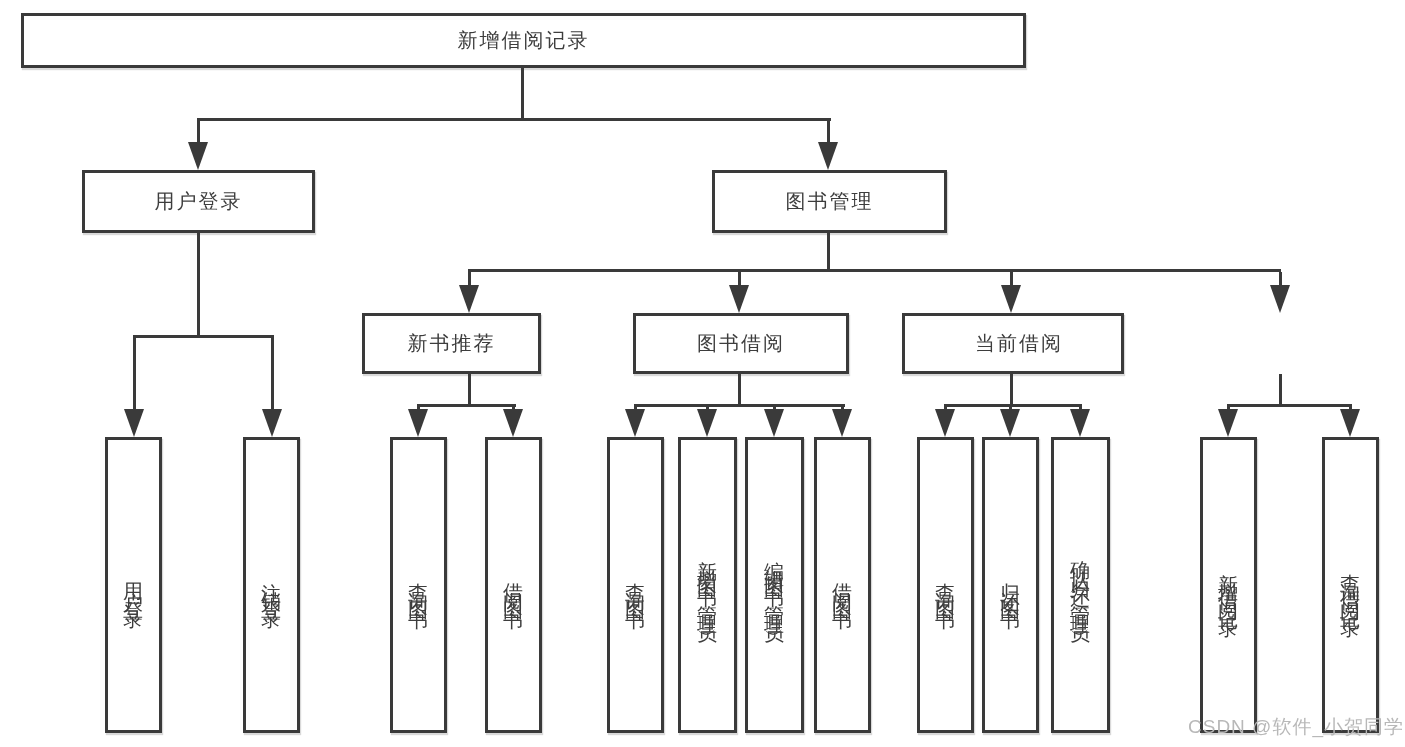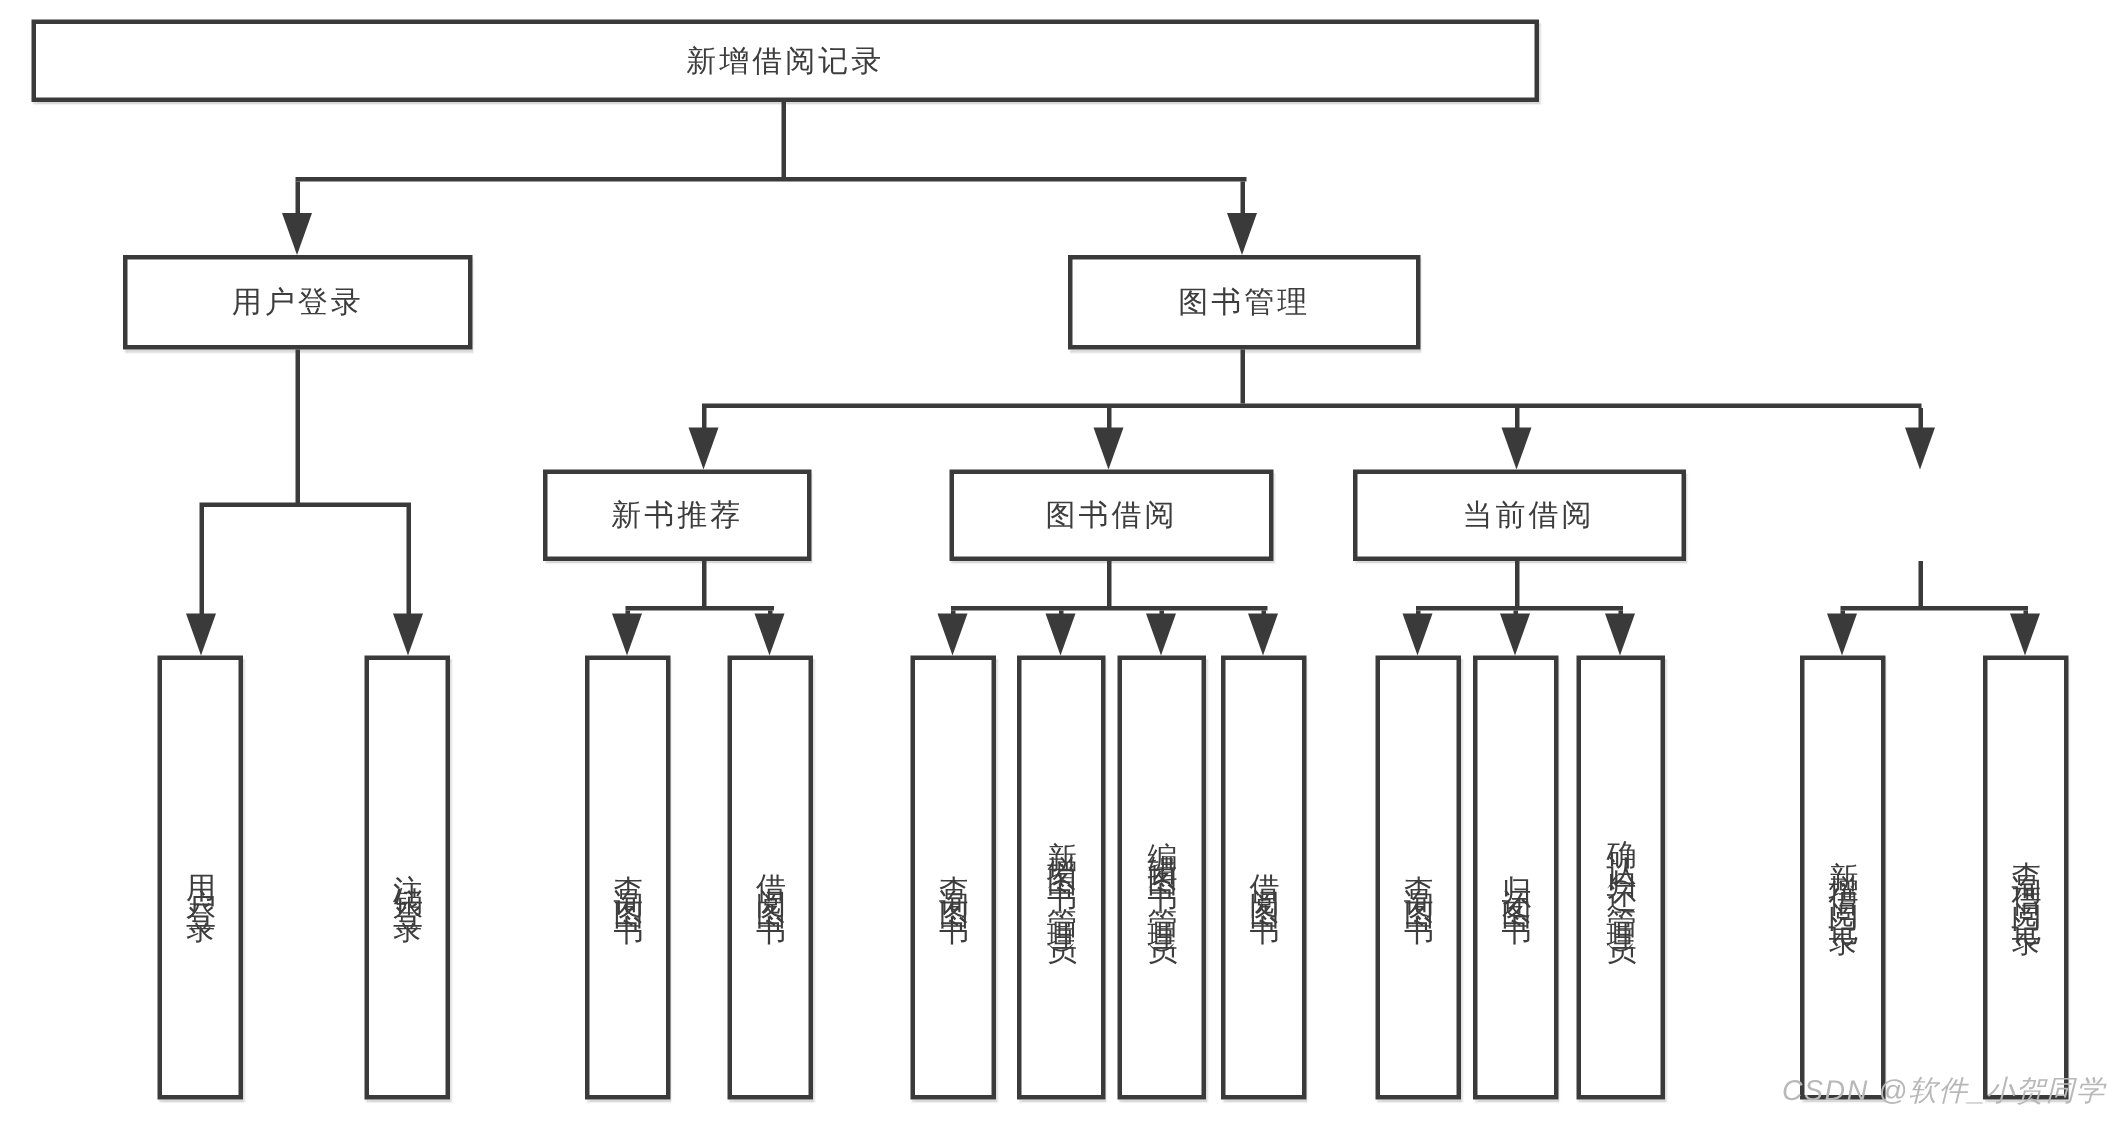--- a/index.html
+++ b/index.html
@@ -55,21 +55,20 @@
     border-top:28px solid var(--line);
   }
   .watermark{
     position:absolute;
     left:1188px;top:714px;
     font-size:19px;
     color:var(--wm);
     letter-spacing:1px;
     white-space:nowrap;
     z-index:5;
-    font-style:italic;
   }
 </style>
 </head>
 <body>
 
 <div id="stage">
 
   <div class="box root-box">
     <span class="hlabel">新增借阅记录</span>
   </div>

